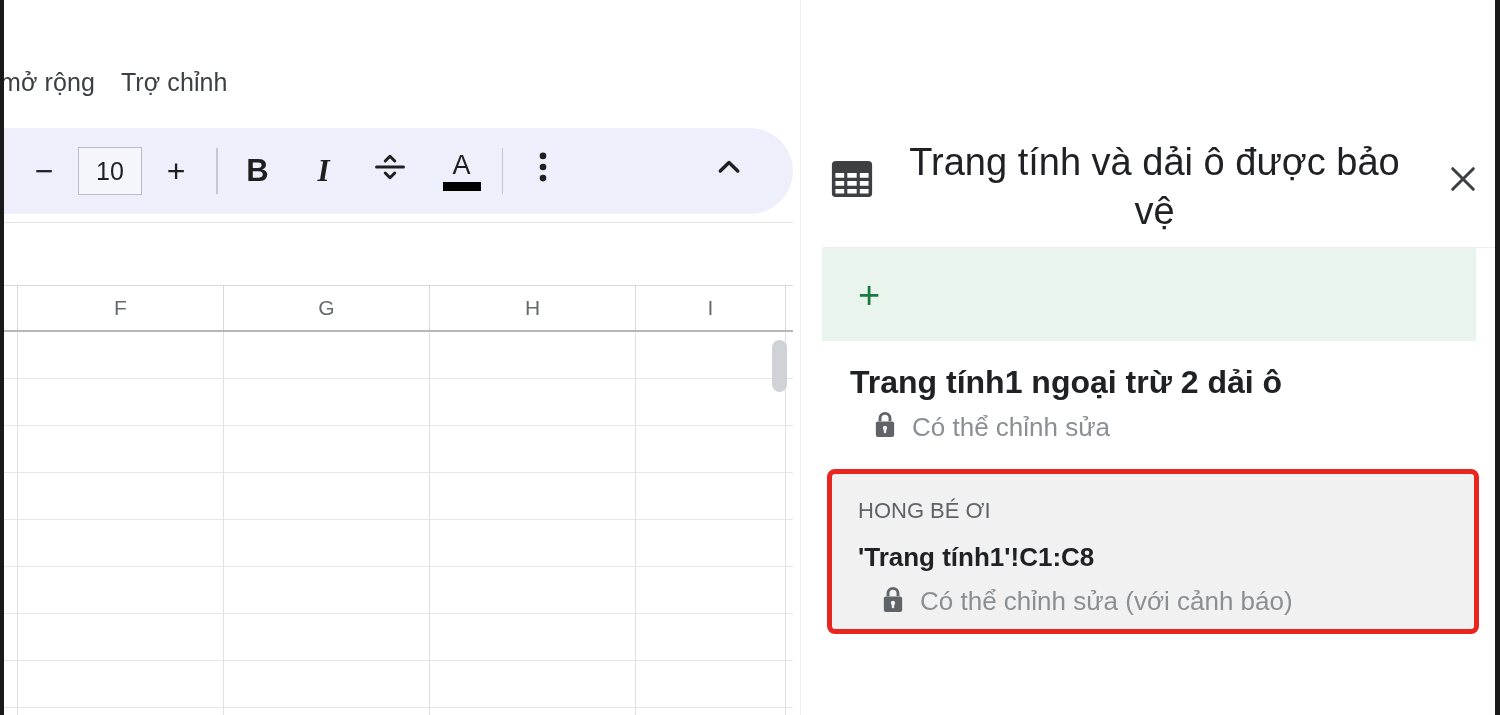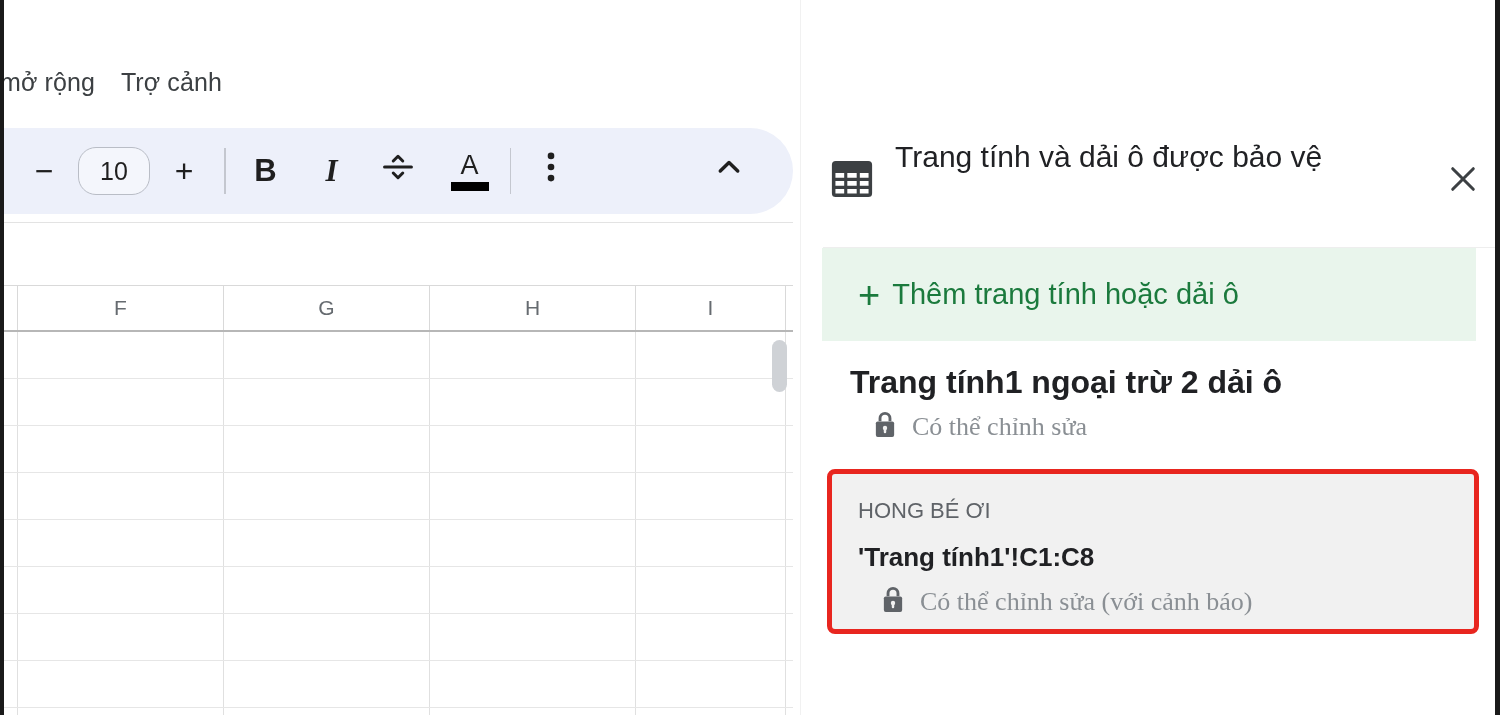--- a/index.html
+++ b/index.html
@@ -78,22 +78,22 @@
     border-radius: 0 44px 44px 0;
     display: flex; align-items: center;
     padding-left: 16px;
   }
   .tb-item {
     display: flex; align-items: center; justify-content: center;
     height: 60px; min-width: 48px;
     font-size: 32px; color: #1f1f1f;
   }
   .fontsize-box {
-    width: 72px; height: 48px;
-    border: 1.5px solid #b9bdc6; border-radius: 18px;
+    width: 64px; height: 48px;
+    border: 1.5px solid #b9bdc6; border-radius: 0;
     background: #f4f6fc;
     display: flex; align-items: center; justify-content: center;
     font-size: 25px; color: #1f1f1f;
     margin: 0 10px;
   }
   .tb-sep {
     width: 1.5px; height: 46px; background: #c4c7cf; margin: 0 16px;
   }
   .tb-bold { font-size: 31px; font-weight: bold; }
   .tb-italic { font-size: 31px; font-style: italic; font-family: "Liberation Serif", serif; font-weight:600;}
@@ -155,24 +155,25 @@
   .panel-head {
     position: absolute; left: 0; top: 120px;
     width: 695px; height: 126px;
     display: flex; align-items: flex-start;
     padding: 18px 0 0 26px;
     background: #ffffff;
   }
   .panel-icon { flex: 0 0 60px; margin-top: 16px; }
   .panel-title {
     flex: 1 1 auto;
-    font-size: 30px; color: #202124;
+    font-size: 38px; color: #202124;
     line-height: 1.28;
     padding-right: 16px;
     padding-left: 8px;
+    text-align: center;
   }
   .panel-close {
     flex: 0 0 66px; display: flex; align-items: flex-start; justify-content: center;
     margin-top: 22px;
   }
   .panel-divider {
     position: absolute; left: 22px; top: 247px; width: 673px; height: 1px;
     background: #eeeeee;
   }
 
@@ -188,21 +189,21 @@
 
   .prot-item {
     position: absolute; left: 846px; top: 362px;
     width: 620px;
   }
   .prot-name { font-size: 32px; color: #202124; font-weight: bold; line-height: 1.25; }
   .prot-sub {
     display: flex; align-items: center; gap: 14px;
     margin-top: 8px; padding-left: 22px;
   }
-  .prot-sub-txt { font-size: 26px; color: #8a8f94; white-space: nowrap; font-family: Liberation Serif, serif; }
+  .prot-sub-txt { font-size: 26px; color: #8a8f94; white-space: nowrap; }
 
   .prot-card {
     position: absolute; left: 823px; top: 469px;
     width: 652px; height: 165px;
     border: 5px solid #e8261f;
     border-radius: 8px;
     background: #f1f1f1;
   }
   .prot-card-inner { padding: 24px 0 0 26px; }
   .card-line1 { font-size: 22px; color: #5f6368; line-height: 1.22; }
@@ -210,21 +211,21 @@
 </style>
 </head>
 <body>
 
 <div id="root">
 
   <div class="topbar">
 
     <div class="menu-row">
       <div class="menu-item">mở rộng</div>
-      <div class="menu-item">Trợ cảnh</div>
+      <div class="menu-item">Trợ chỉnh</div>
     </div>
 
     <div class="top-actions">
 
       <div class="icon-btn">
         <span>
           <svg width="44" height="44" viewBox="0 0 24 24" fill="none" stroke="#1f1f1f" stroke-width="1.9" stroke-linecap="round" stroke-linejoin="round">
             <path d="M3.2 7.2V3.4"></path>
             <path d="M3.2 7.2h3.9"></path>
             <path d="M3.6 9.6A8.6 8.6 0 1 1 3.4 13.4"></path>
@@ -407,21 +408,20 @@
           </svg>
         </span>
       </div>
     </div>
 
     <div class="panel-divider"></div>
   </div>
 
   <div class="add-band">
     <span class="add-plus">+</span>
-    <span class="add-label">Thêm trang tính hoặc dải ô</span>
   </div>
 
   <div class="prot-item">
     <div class="prot-name">Trang tính1 ngoại trừ 2 dải ô</div>
     <div class="prot-sub">
       <span>
         <svg width="26" height="30" viewBox="0 0 18 22" fill="#5f6368">
           <path d="M4.3 8.2V6.1a4.7 4.7 0 0 1 9.4 0v2.1h-2.1V6.1a2.6 2.6 0 0 0-5.2 0v2.1z"></path>
           <rect x="2.3" y="8.4" width="13.4" height="11.4" rx="1.4"></rect>
           <circle cx="9" cy="13.2" r="1.6" fill="#f1f1f1"></circle>

